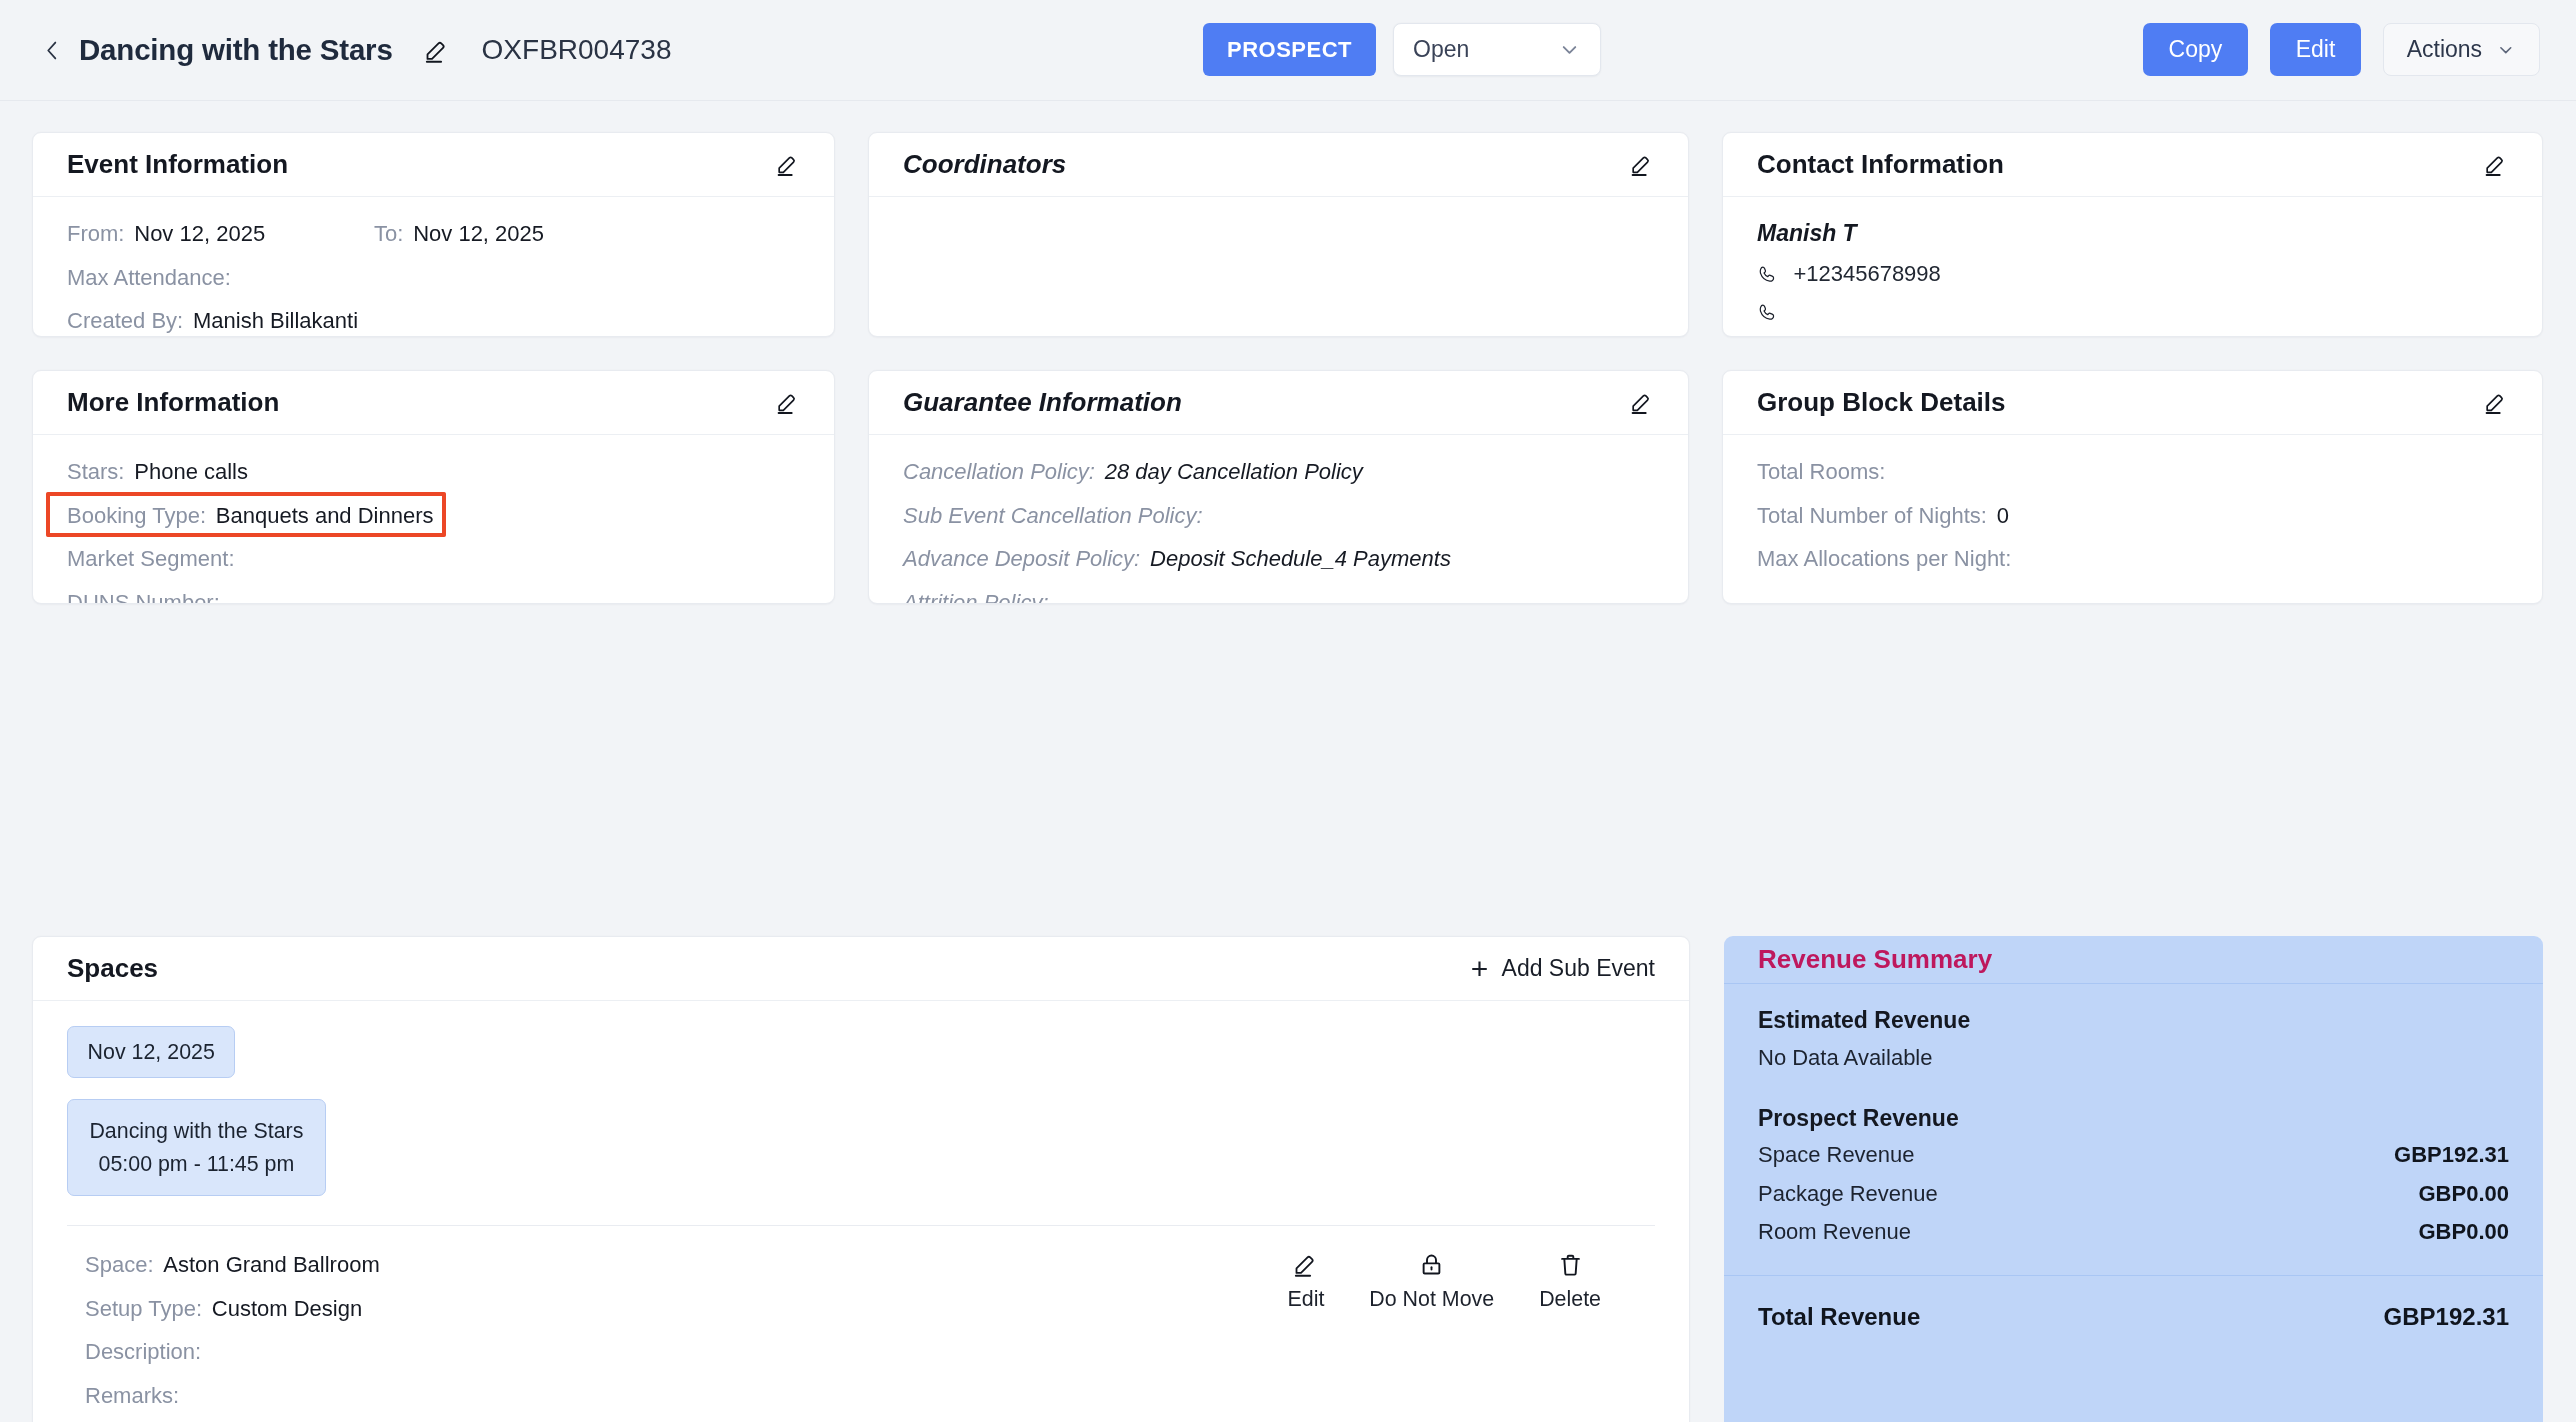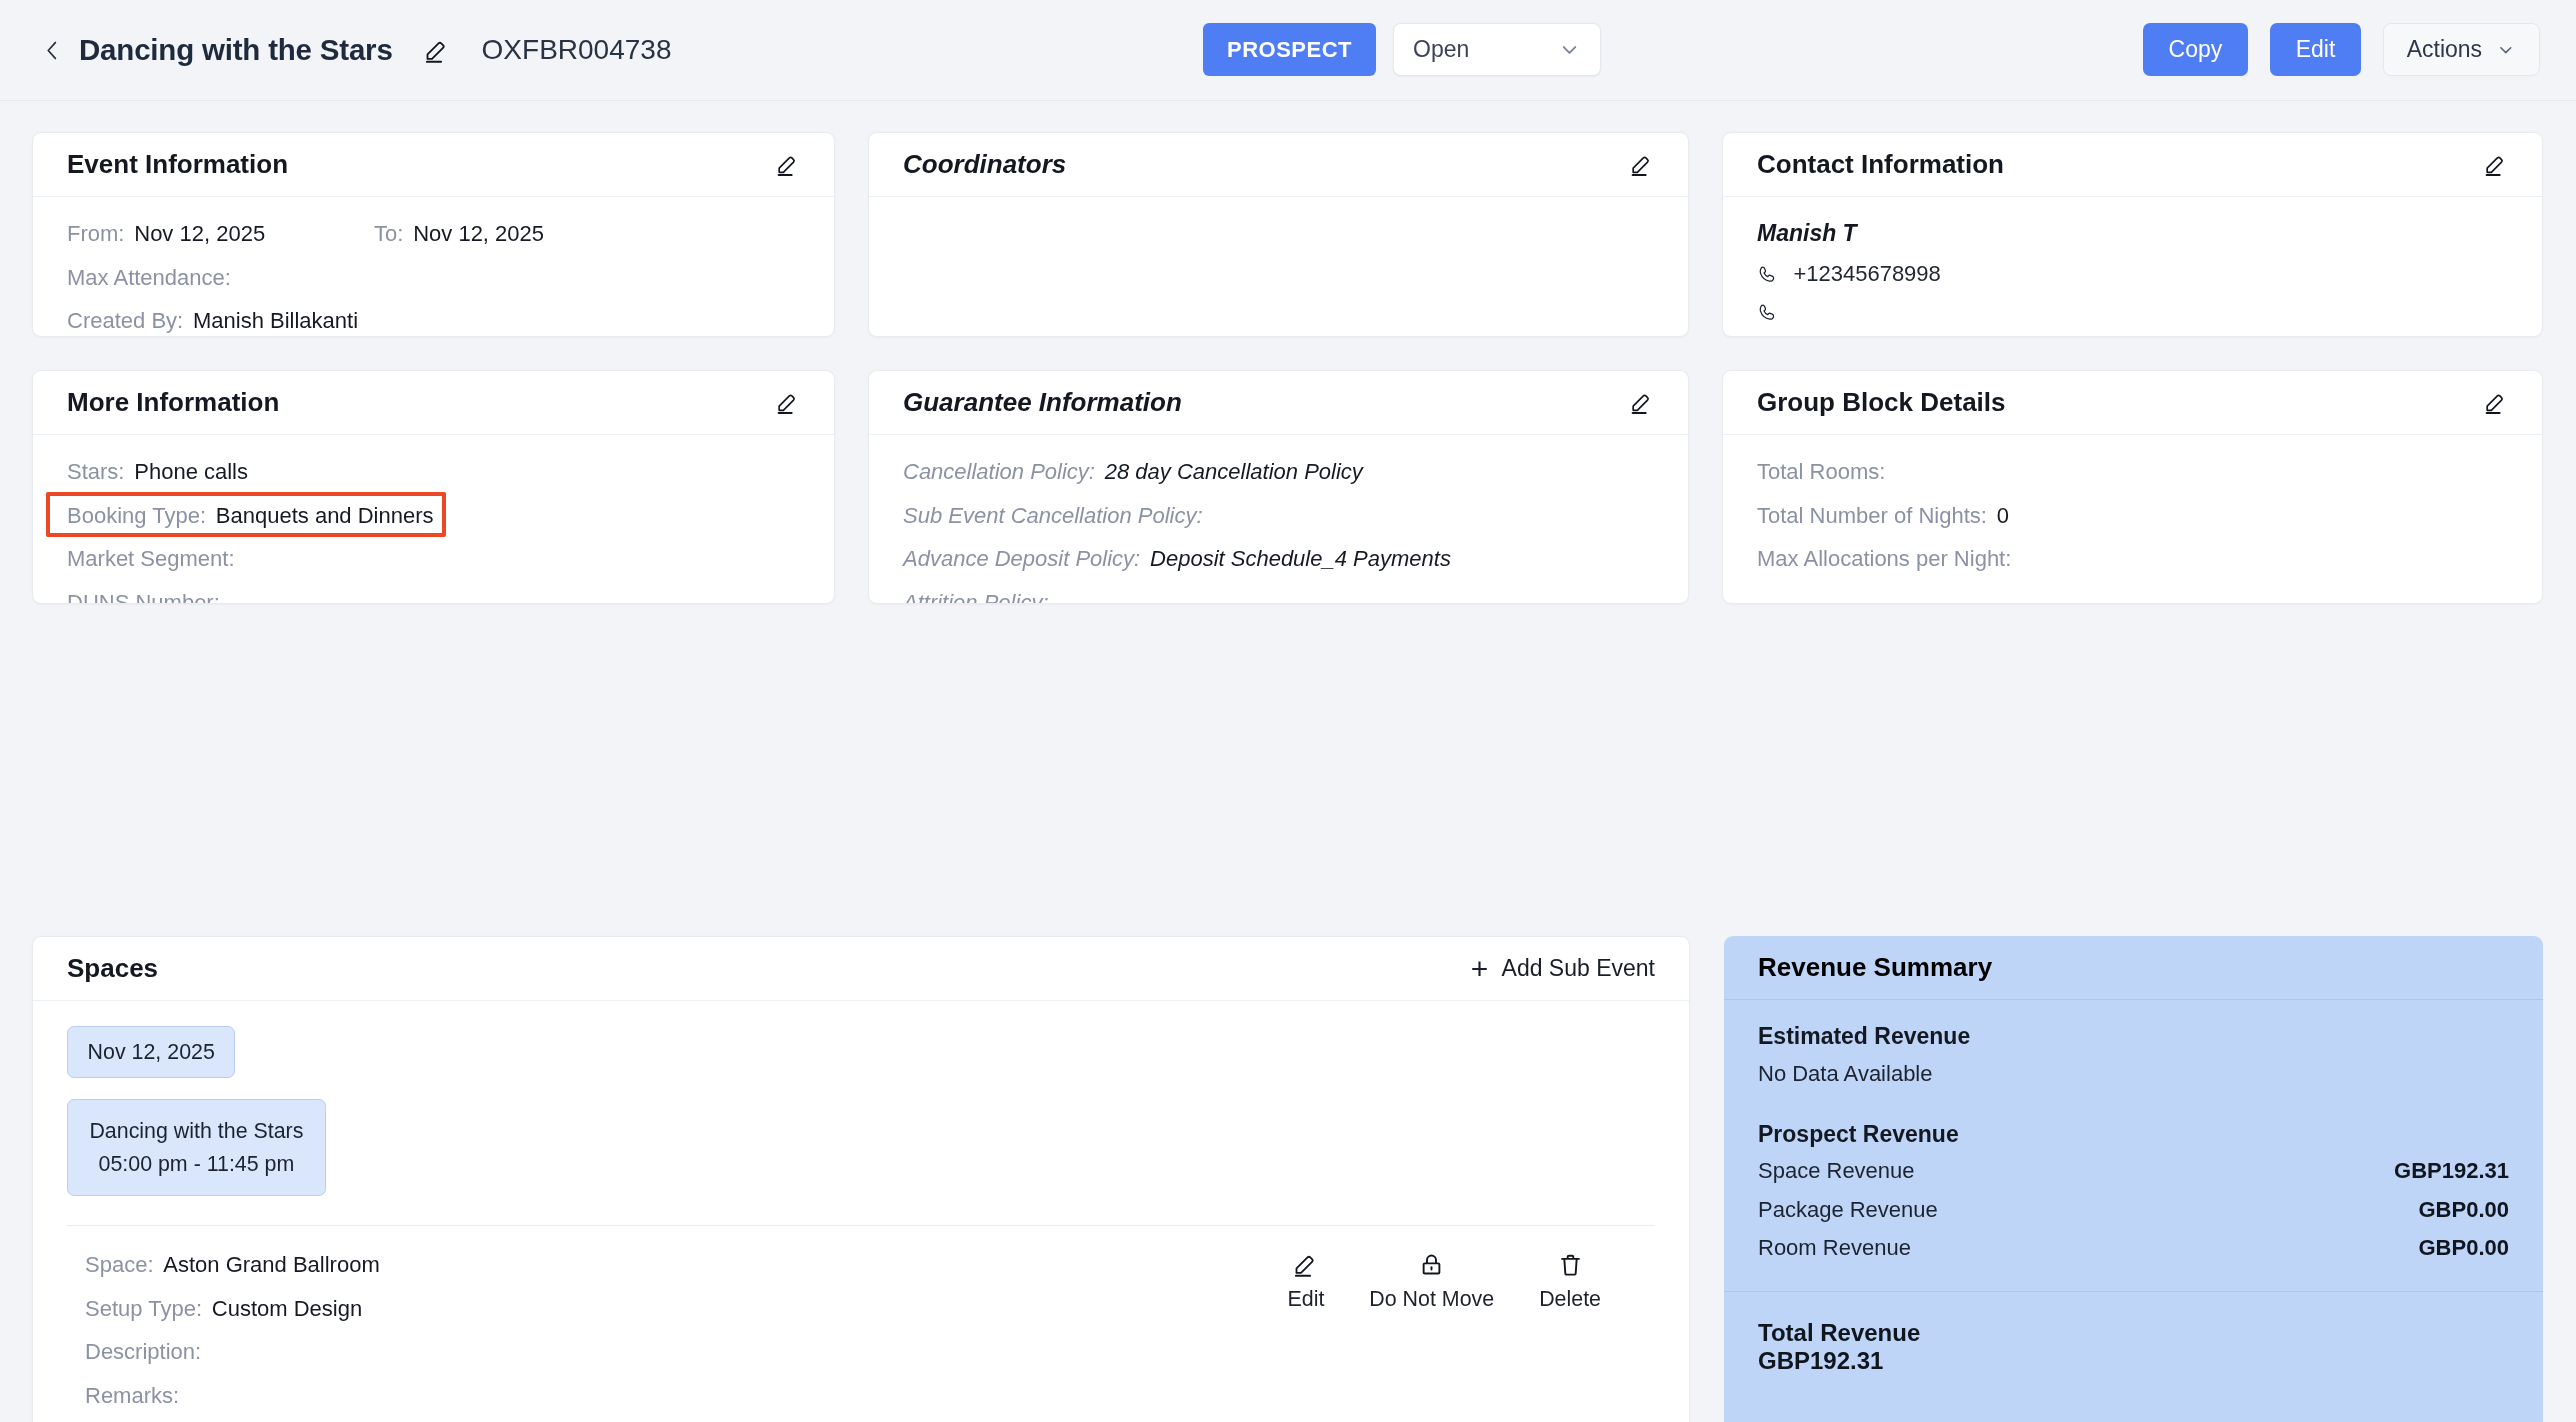--- a/index.html
+++ b/index.html
@@ -138,37 +138,37 @@
   .act { display: flex; flex-direction: column; align-items: center; gap: 9px; cursor: pointer; }
   .act .lab { font-size: 21.4px; color: #1d222c; }
 
   
   .revenue {
     position: absolute; left: 1724px; top: 936px;
     width: 819px; height: 500px;
     background: #bfd5f8; border-radius: 9px; overflow: hidden;
   }
   .rev-head {
-    height: 64px; display: flex; align-items: center; padding: 0 34px;
+    height: 48px; display: flex; align-items: center; padding: 0 34px;
     border-bottom: 0.9px solid #a9c6f4;
-    font-size: 26px; font-weight: 700; color: #000000;
+    font-size: 26px; font-weight: 700; color: #be185d;
   }
   .rev-body { padding: 23px 34px 0 34px; }
   .rev-sub { font-size: 23px; font-weight: 700; color: #141821; margin-bottom: 10.7px; }
   .rev-note { font-size: 22px; color: #1c2330; margin-bottom: 34px; }
   .rev-line {
     display: flex; justify-content: space-between; align-items: baseline;
     font-size: 22px; color: #1c2330; margin-bottom: 12.5px;
   }
   .rev-line .amt { font-weight: 700; color: #10151e; }
   .rev-total-sep { border-top: 0.9px solid #a9c6f4; margin: 30px 0 0 0; }
   .rev-total {
     display: flex; justify-content: space-between; align-items: baseline;
     padding: 27px 34px 0 34px;
-    font-size: 24px; font-weight: 700; color: #10151e; flex-direction: column;
+    font-size: 24px; font-weight: 700; color: #10151e;
   }
   svg { display: block; }
 </style>
 </head>
 <body>
 
 <div class="page">
 
   <div class="topbar">
     <div class="back-chevron">

